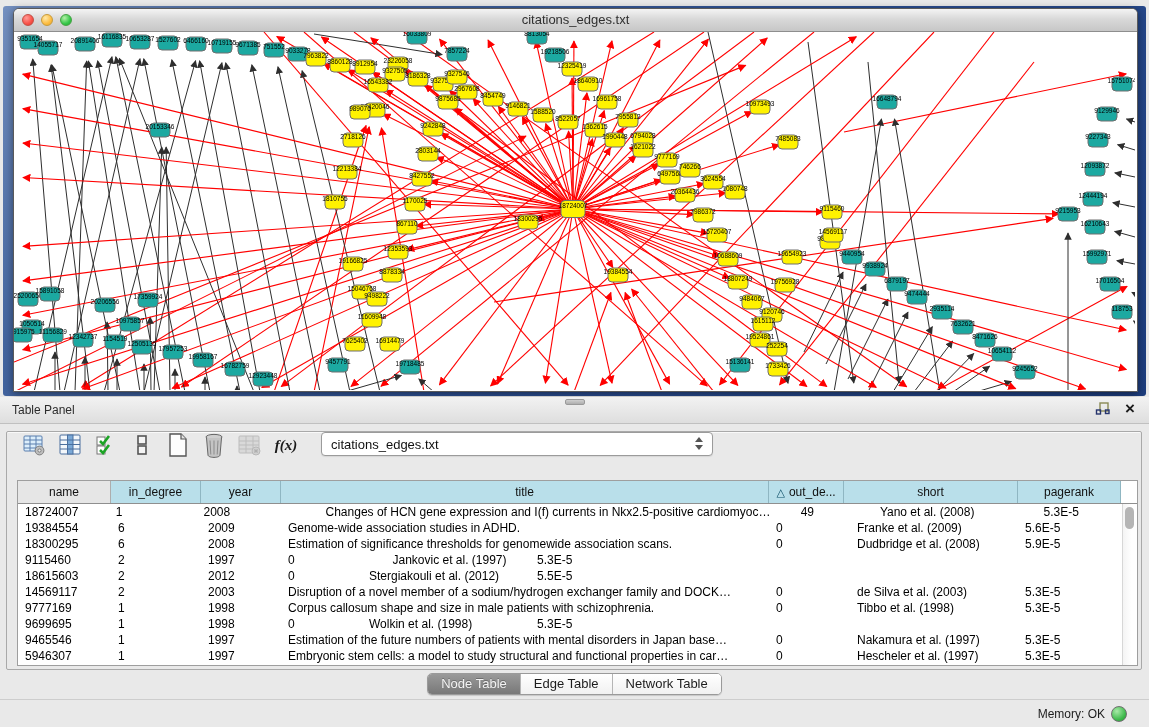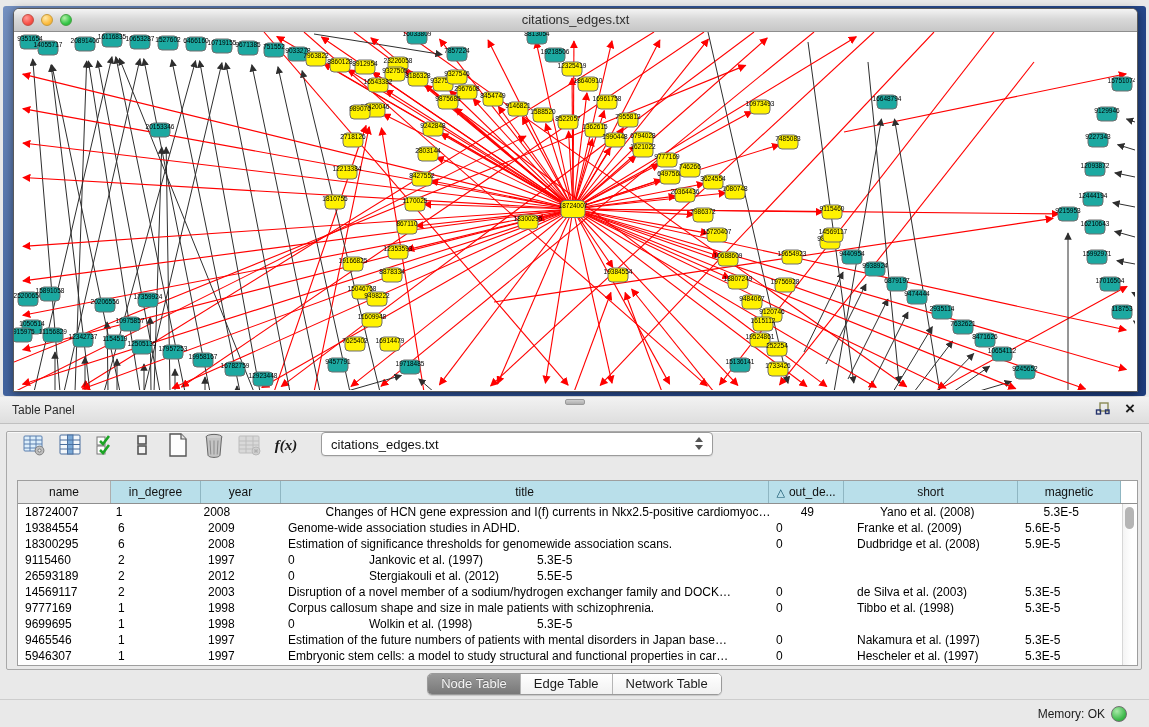--- a/index.html
+++ b/index.html
@@ -893,21 +893,21 @@
             <span>title</span>
           </div>
           <div class="th" style="width: 75px;">
             <span class="sort">△</span>
             <span>out_de...</span>
           </div>
           <div class="th" style="width: 174px; align-items: center;">
             <span>short</span>
           </div>
           <div class="th" style="width: 103px;">
-            <span>magnetic</span>
+            <span>pagerank</span>
           </div>
         </div>
       <div id="tbody">
           <div class="trow">
             <div class="td" style="width: 93px;">18724007</div>
             <div class="td" style="width: 90px;">1</div>
             <div class="td" style="width: 80px;">2008</div>
             <div class="td" style="width: 488px; margin-left: 44px;">Changes of HCN gene expression and I(f) currents in Nkx2.5-positive cardiomyoc…</div>
             <div class="td" style="width: 75px;">49</div>
             <div class="td short" style="width: 174px;">Yano et al. (2008)</div>
@@ -929,25 +929,25 @@
             <div class="td" style="width: 488px;">Estimation of significance thresholds for genomewide association scans.</div>
             <div class="td" style="width: 75px;">0</div>
             <div class="td short" style="width: 174px;">Dudbridge et al. (2008)</div>
             <div class="td" style="width: 103px;">5.9E-5</div>
           </div>
           <div class="trow">
             <div class="td" style="width: 93px;">9115460</div>
             <div class="td" style="width: 90px;">2</div>
             <div class="td" style="width: 80px;">1997</div>
             <div class="td" style="width: 75px;">0</div>
-            <div class="td short" style="width: 174px;">Jankovic et al. (1997)</div>
+            <div class="td short" style="width: 174px; text-align: center;">Jankovic et al. (1997)</div>
             <div class="td" style="width: 103px;">5.3E-5</div>
           </div>
           <div class="trow">
-            <div class="td" style="width: 93px;">26593189</div>
+            <div class="td" style="width: 93px;">18615603</div>
             <div class="td" style="width: 90px;">2</div>
             <div class="td" style="width: 80px;">2012</div>
             <div class="td" style="width: 75px;">0</div>
             <div class="td short" style="width: 174px;">Stergiakouli et al. (2012)</div>
             <div class="td" style="width: 103px;">5.5E-5</div>
           </div>
           <div class="trow">
             <div class="td" style="width: 93px;">14569117</div>
             <div class="td" style="width: 90px;">2</div>
             <div class="td" style="width: 80px;">2003</div>

